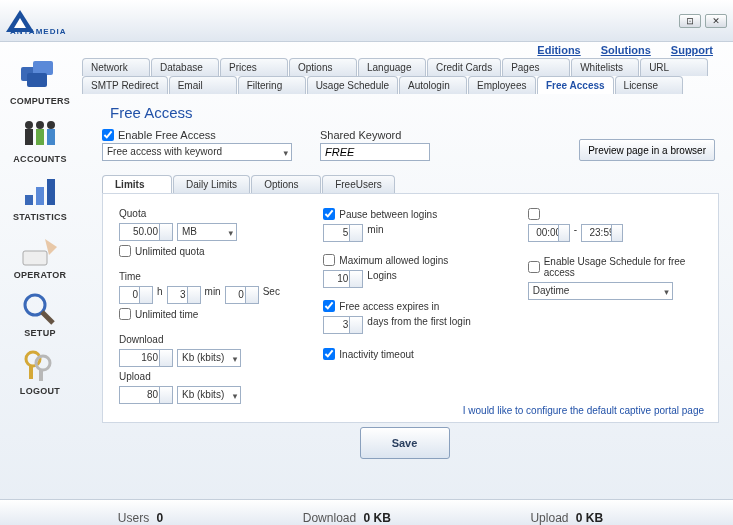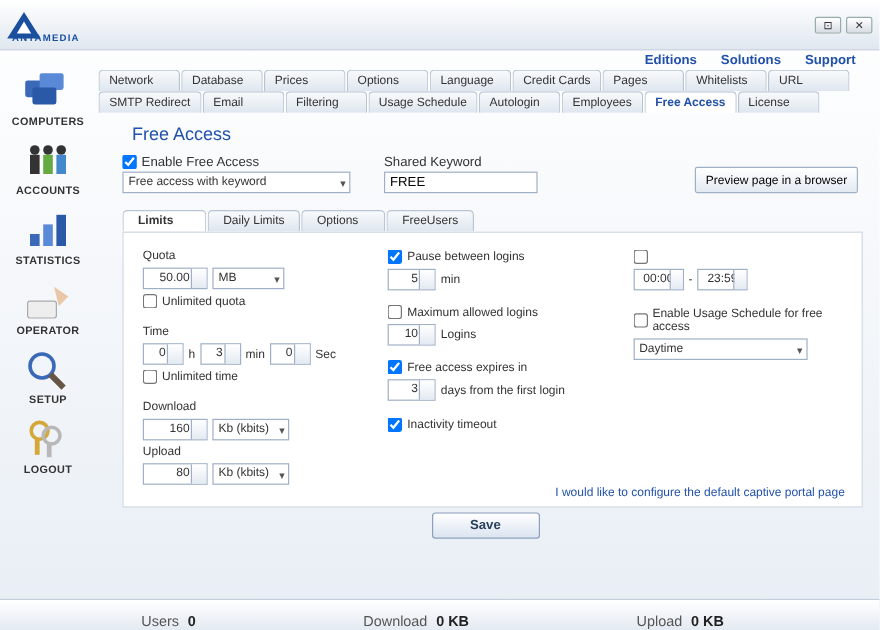--- a/index.html
+++ b/index.html
@@ -7,21 +7,21 @@
 
 .titlebar { height: 42px; background: linear-gradient(to bottom, #fff, #e0e7f0); border-bottom: 1px solid #c5cfdb; display: flex; align-items: center; justify-content: space-between; padding: 0 6px; }
 .logo-area { display: flex; align-items: center; gap: 6px; }
 .logo-triangle { width: 0; height: 0; border-left: 14px solid transparent; border-right: 14px solid transparent; border-bottom: 22px solid #1a4f9e; position: relative; }
 .logo-triangle::after { content: ""; position: absolute; top: 8px; left: -6px; width: 0; height: 0; border-left: 6px solid transparent; border-right: 6px solid transparent; border-bottom: 10px solid #fff; }
 .logo-text { font-size: 8px; font-weight: bold; color: #1a4f9e; letter-spacing: 1px; margin-top: 22px; margin-left: -30px; }
 .window-controls { display: flex; gap: 4px; }
 .win-btn { width: 22px; height: 14px; border: 1px solid #9aa; background: linear-gradient(to bottom,#fff,#d8dde5); border-radius: 2px; display: flex; align-items: center; justify-content: center; font-size: 9px; cursor: pointer; }
 
 .top-links { display: flex; justify-content: flex-end; gap: 20px; padding: 2px 14px 0 0; font-size: 11px; }
-.top-links span { color: #2151a8; font-weight: bold; cursor: pointer; }
+.top-links span { color: #2151a8; font-weight: bold; cursor: pointer; text-decoration: underline; }
 
 .main { display: flex; height: calc(100% - 42px - 26px); }
 
 .sidebar { width: 80px; padding-top: 14px; display: flex; flex-direction: column; align-items: center; gap: 2px; }
 .side-item { width: 70px; display: flex; flex-direction: column; align-items: center; gap: 2px; cursor: pointer; padding: 2px 0 6px 0; }
 .side-icon { width: 42px; height: 36px; display: flex; align-items: center; justify-content: center; }
 .side-label { font-size: 9px; font-weight: bold; color: #333; letter-spacing: 0.3px; }
 
 .content { flex: 1; padding: 0 6px 0 2px; display: flex; flex-direction: column; }
 
@@ -31,41 +31,41 @@
 .tab.active { background: #fff; font-weight: bold; color: #2151a8; }
 
 .page-title { color: #2151a8; font-size: 15px; font-weight: normal; margin: 10px 0 8px 28px; }
 
 .panel-upper { padding: 0 12px 4px 20px; display: flex; align-items: flex-end; gap: 28px; justify-content: center; }
 .field-col { display: flex; flex-direction: column; gap: 2px; }
 .chk-row { display: flex; align-items: center; gap: 4px; }
 .chk { width: 12px; height: 12px; }
 .combo, .txt { height: 18px; border: 1px solid #9fb0c6; background: #fff; font-size: 11px; padding: 0 4px; }
 .combo { width: 190px; }
-.txt { width: 128px; }
+.txt { width: 110px; font-style: italic; }
 .preview-btn { margin-left: auto; height: 22px; padding: 0 8px; border: 1px solid #9fb0c6; background: linear-gradient(to bottom,#fff,#e4eaf2); border-radius: 2px; font-size: 10px; cursor: pointer; }
 
 .sub-tabs { display: flex; margin: 10px 0 0 20px; }
 .sub-tab { min-width: 70px; height: 18px; padding: 0 12px; background: linear-gradient(to bottom,#f8fafc,#dfe6ef); border: 1px solid #b9c4d2; border-bottom: none; border-radius: 4px 4px 0 0; margin-right: 1px; display: flex; align-items: center; font-size: 10px; cursor: pointer; }
 .sub-tab.active { background: #fff; font-weight: bold; }
 
 .limits-panel { border: 1px solid #cfd8e4; background: #fff; margin: 0 8px 0 20px; padding: 14px 16px 8px 16px; display: flex; gap: 30px; position: relative; min-height: 230px; }
 .col { flex: 1; display: flex; flex-direction: column; gap: 4px; font-size: 10px; }
 .lbl { color: #333; }
 .spin { width: 54px; height: 18px; border: 1px solid #9fb0c6; text-align: right; padding-right: 14px; position: relative; background: #fff; font-size: 10px; display: inline-block; line-height: 16px; }
 .spin::after { content: ""; position: absolute; right: 0; top: 0; width: 12px; height: 100%; border-left: 1px solid #9fb0c6; background: linear-gradient(to bottom,#fff,#e4eaf2); }
 .small-combo { height: 18px; border: 1px solid #9fb0c6; background: #fff; font-size: 10px; padding: 0 16px 0 4px; min-width: 60px; display: inline-block; line-height: 16px; position: relative; }
 .small-combo::after { content: "▾"; position: absolute; right: 3px; top: 1px; font-size: 9px; color: #555; }
-.inline { display: flex; align-items: center; gap: 4px; }
+.inline { display: flex; gap: 4px; }
 .time-txt { width: 42px; height: 18px; border: 1px solid #9fb0c6; background: #fff; font-size: 10px; text-align: center; line-height: 16px; display:inline-block; position: relative; }
 .time-txt::after { content: ""; position: absolute; right: 0; top: 0; width: 10px; height: 100%; border-left: 1px solid #9fb0c6; background: linear-gradient(to bottom,#fff,#e4eaf2);}
 .link-txt { color: #2151a8; font-size: 10px; cursor: pointer; position: absolute; right: 14px; bottom: 6px; }
 
 .save-row { display: flex; justify-content: center; margin-top: 4px; }
-.save-btn { width: 90px; height: 22px; border: 1px solid #8aa0bd; background: linear-gradient(to bottom,#fff,#dbe4f0); border-radius: 3px; font-size: 11px; font-weight: bold; color: #2a3f5f; cursor: pointer; }
+.save-btn { width: 90px; height: 32px; border: 1px solid #8aa0bd; background: linear-gradient(to bottom,#fff,#dbe4f0); border-radius: 3px; font-size: 11px; font-weight: bold; color: #2a3f5f; cursor: pointer; }
 
 .statusbar { position: absolute; left: 0; right: 0; bottom: 0; height: 26px; background: linear-gradient(to bottom,#fff,#e4eaf2); border-top: 1px solid #c5cfdb; display: flex; align-items: flex-end; justify-content: space-around; font-size: 12px; color: #555; padding: 0 60px 0 48px;}
 .statusbar b { color: #222; font-weight: bold; margin-left: 4px; }
 
 svg { display: block; }
 </style>
 </head>
 <body>
 
 <div class="titlebar">

